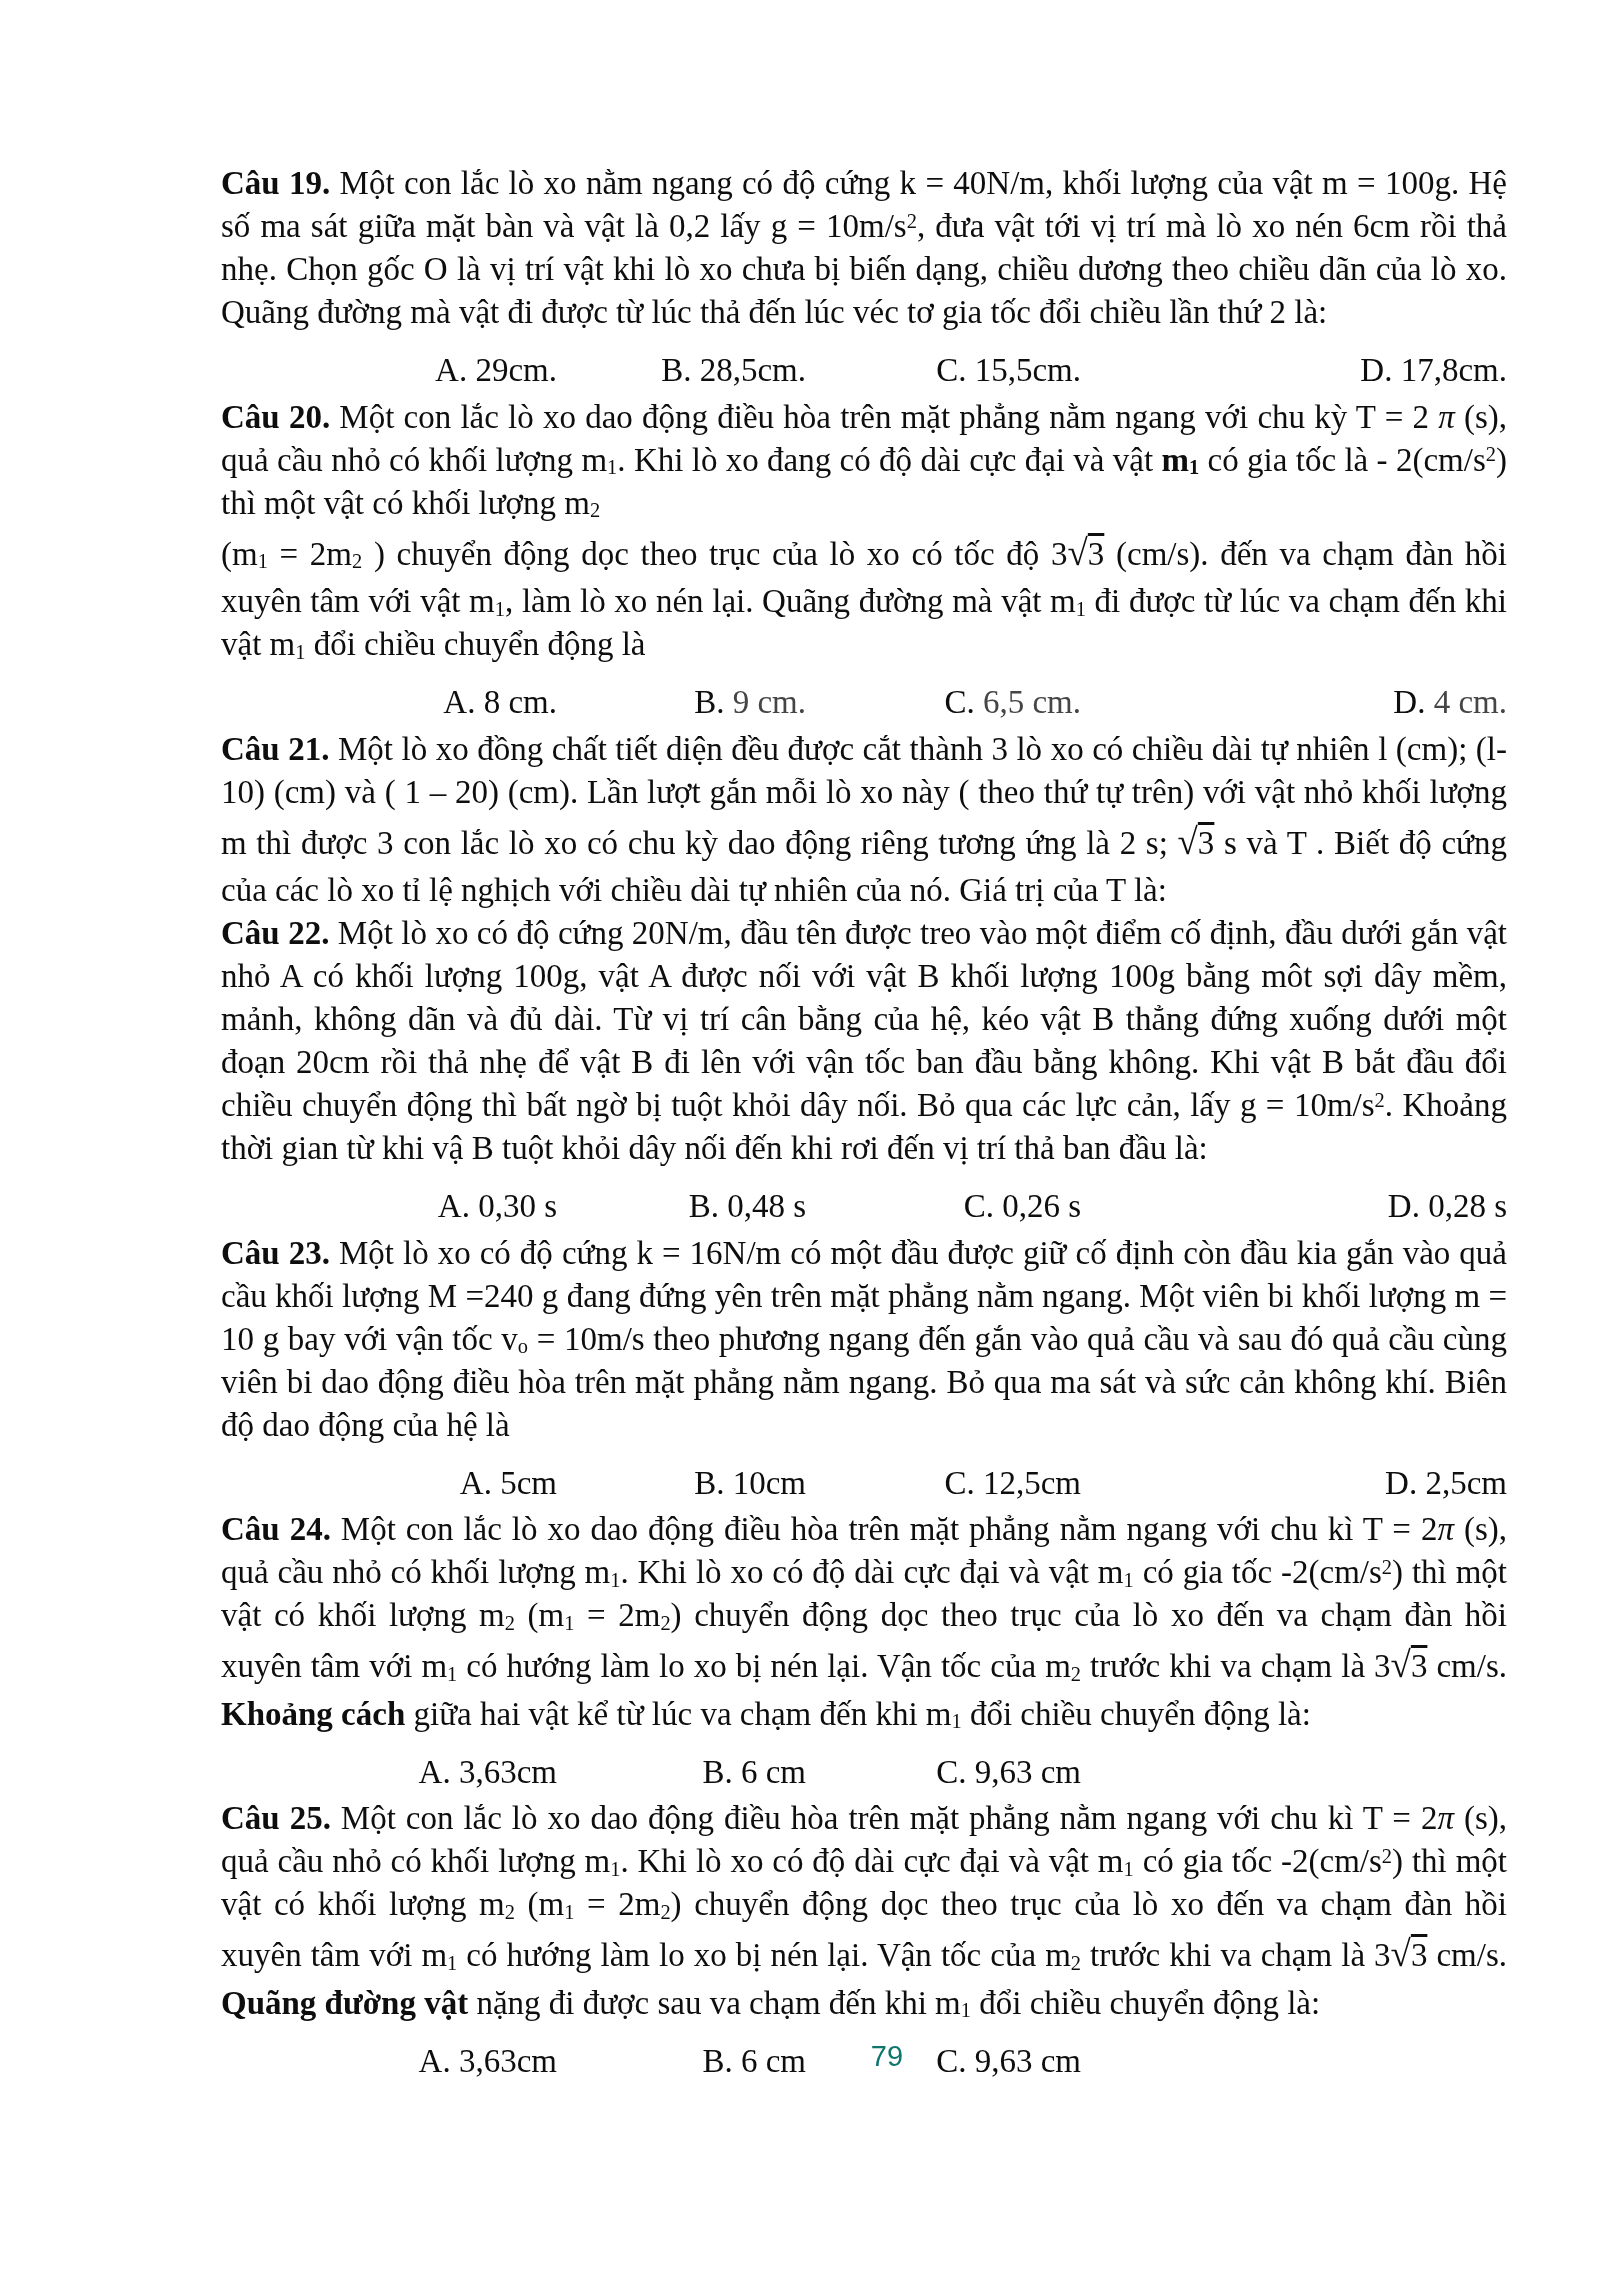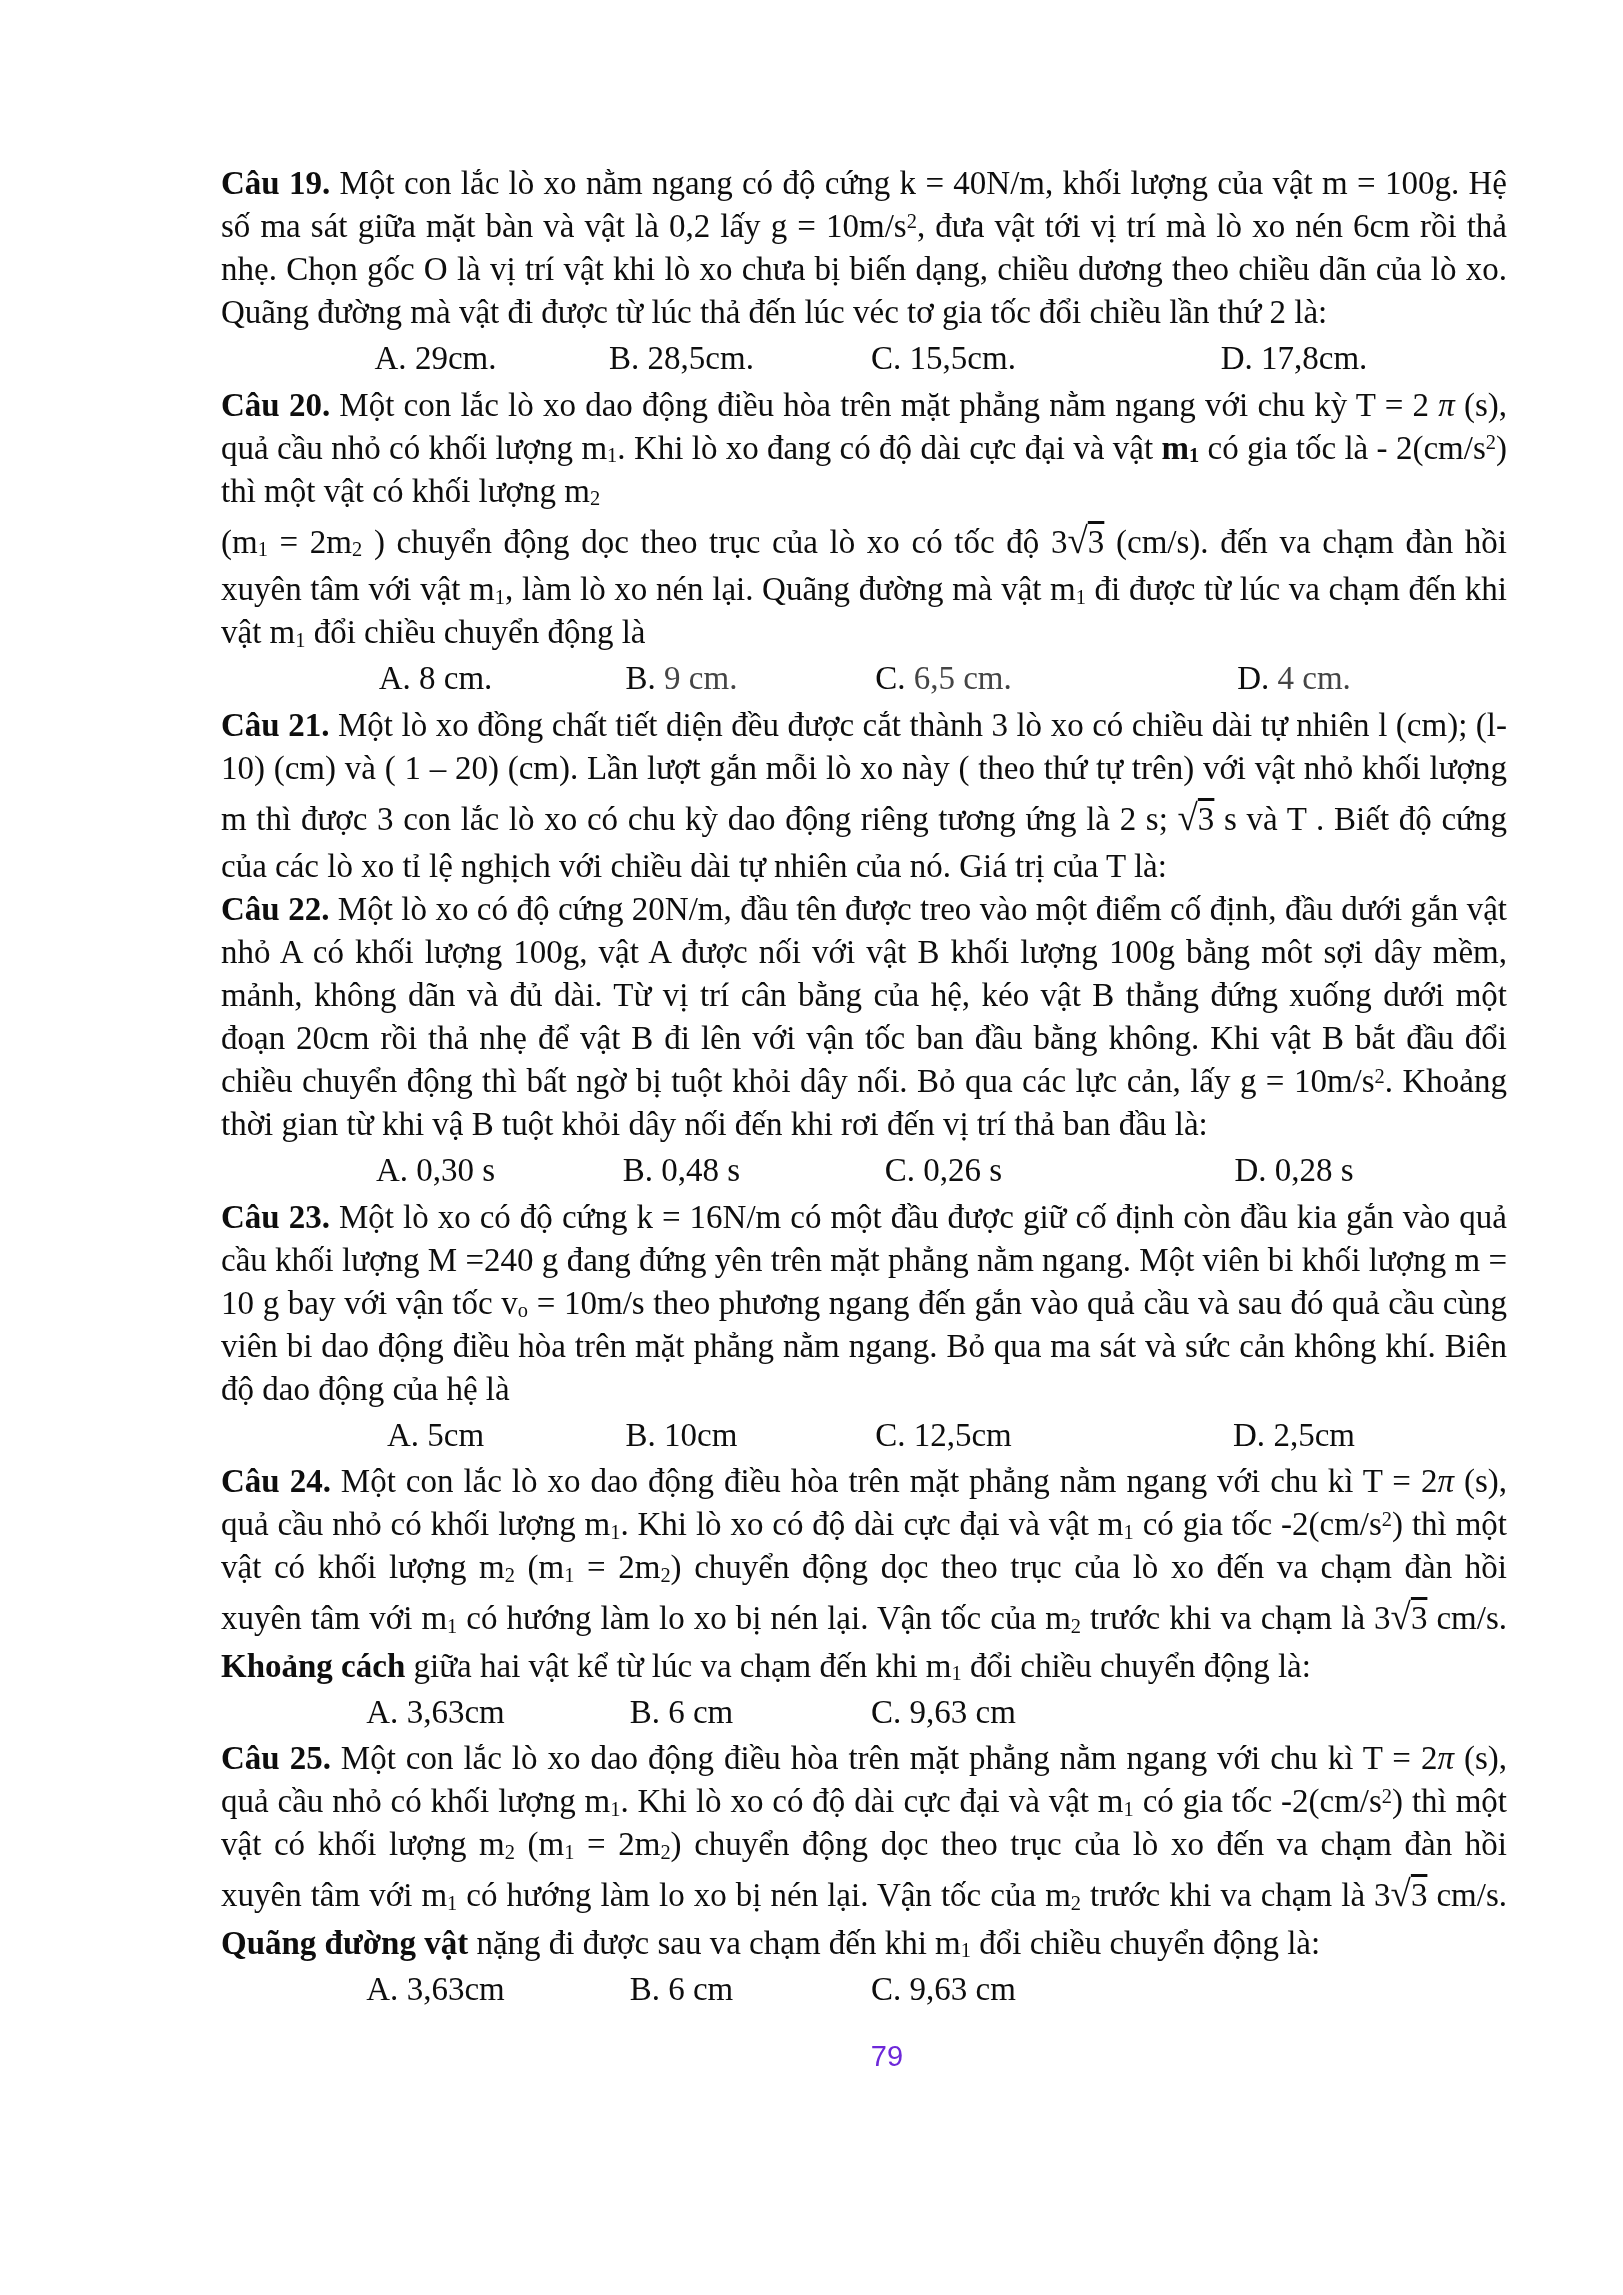--- a/index.html
+++ b/index.html
@@ -44,38 +44,39 @@
     line-height: 1.5;
     display: inline-block;
     vertical-align: baseline;
   }
   .sqrt-sign { font-size: 1.12em; }
   .sqrt-rad { text-decoration: overline; }
   .answers {
     display: flex;
     align-items: baseline;
     padding: 3.3px 0 3.3px 93px;
-    text-align: center;
+    text-align: right;
+    margin-top: 12px;
   }
   .opt { white-space: nowrap; }
   .opt:nth-child(1) { width: 243px; }
   .opt:nth-child(2) { width: 249px; }
   .opt:nth-child(3) { width: 275px; }
   .opt:nth-child(4) { flex: 1; }
   .muted { color: #454545; }
   .footer {
     position: absolute;
     top: 2040px;
     left: 0;
     right: 0;
     text-align: center;
     text-indent: 111px;
     font-family: "Liberation Sans", "DejaVu Sans", sans-serif;
     font-size: 29px;
-    color: #6d28d9;
+    color: #0f766e;
     margin-left: 40px;
   }
 </style>
 </head>
 <body>
 
 <div class="page">
   <div class="content">
       <div class="question">
         <p class="q-body"><b>Câu 19. </b><span>Một con lắc lò xo nằm ngang có độ cứng k = 40N/m, khối lượng của vật m = 100g. Hệ số ma sát giữa mặt bàn và vật là 0,2 lấy  g = 10m/s</span><sup>2</sup><span>, đưa vật tới vị trí mà lò xo nén 6cm rồi thả nhẹ. Chọn gốc O là vị trí vật khi lò xo chưa bị biến dạng, chiều dương theo chiều dãn của lò xo. Quãng đường  mà vật đi được từ lúc thả đến lúc véc tơ gia tốc đổi chiều lần thứ 2 là:</span></p>

